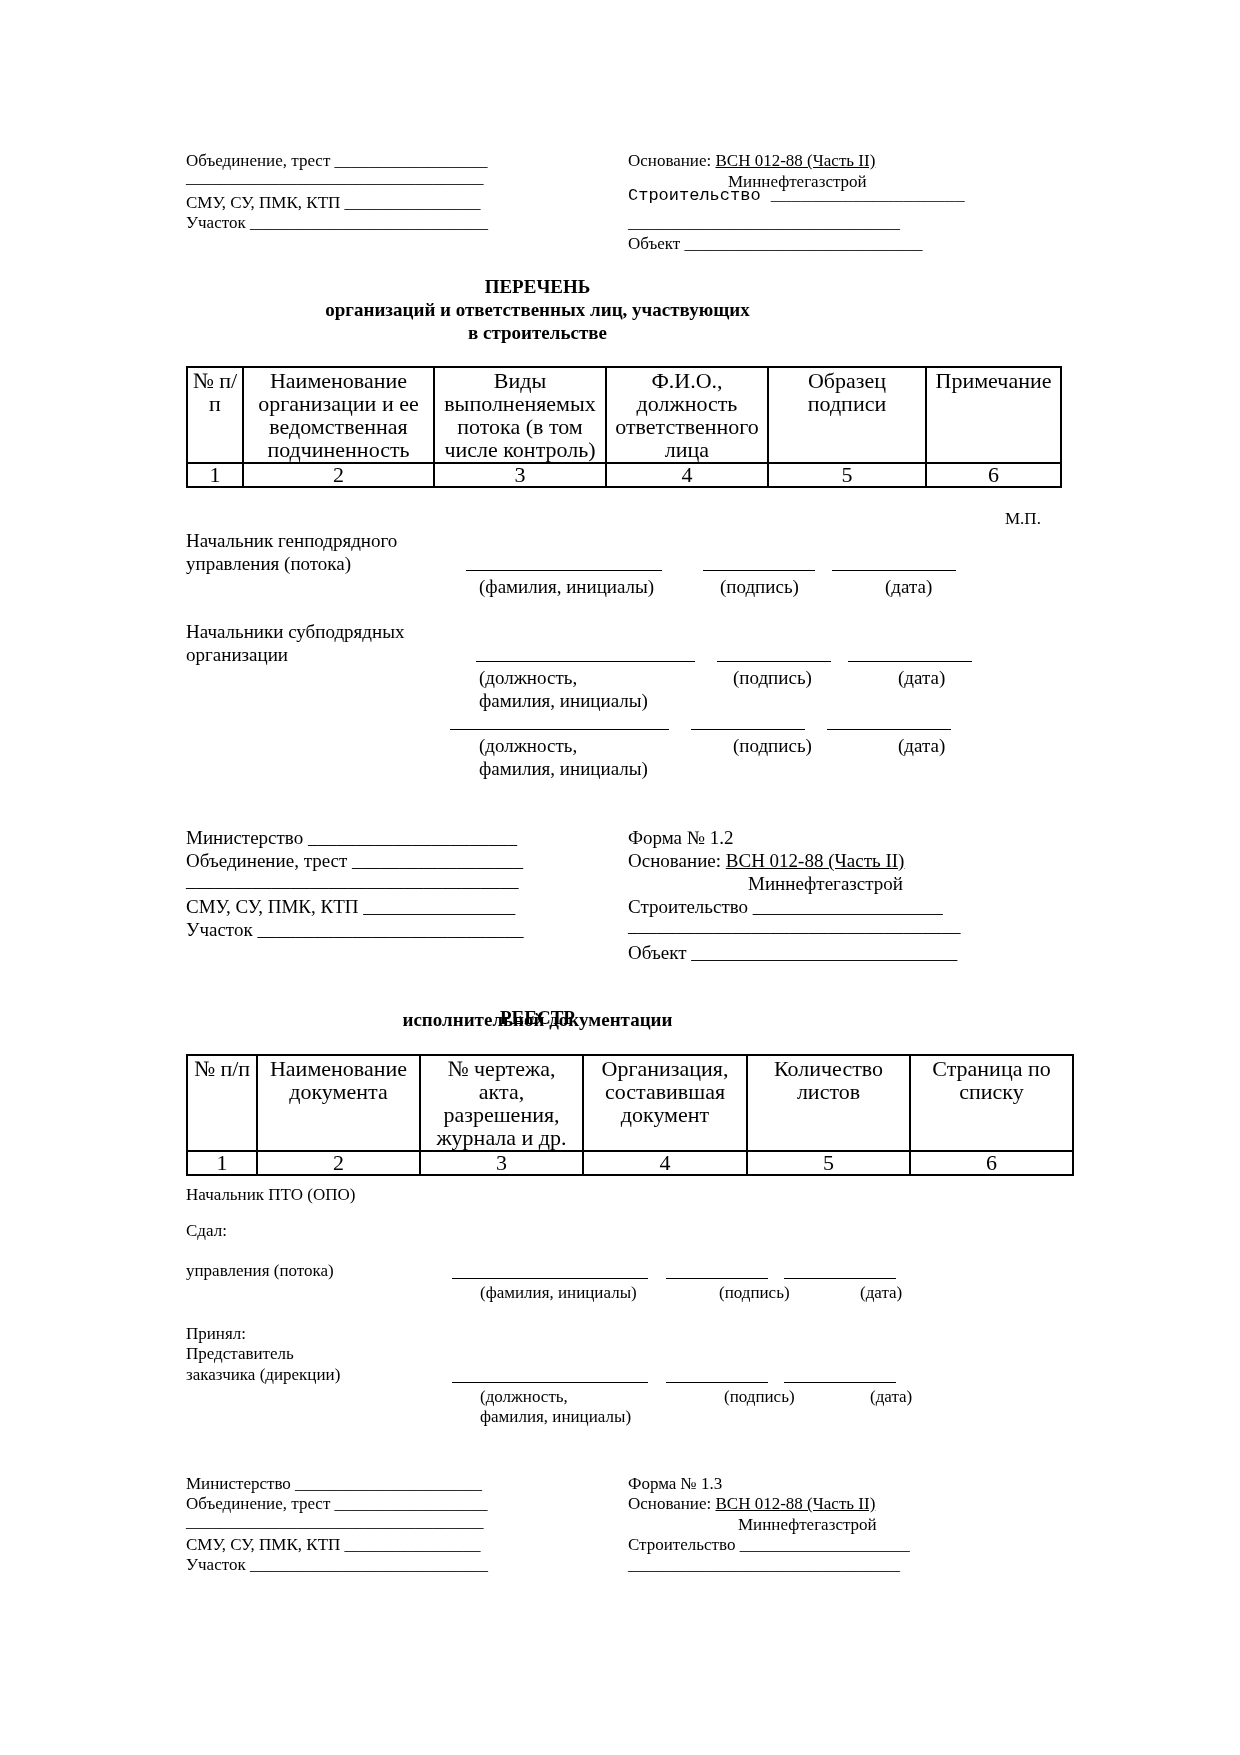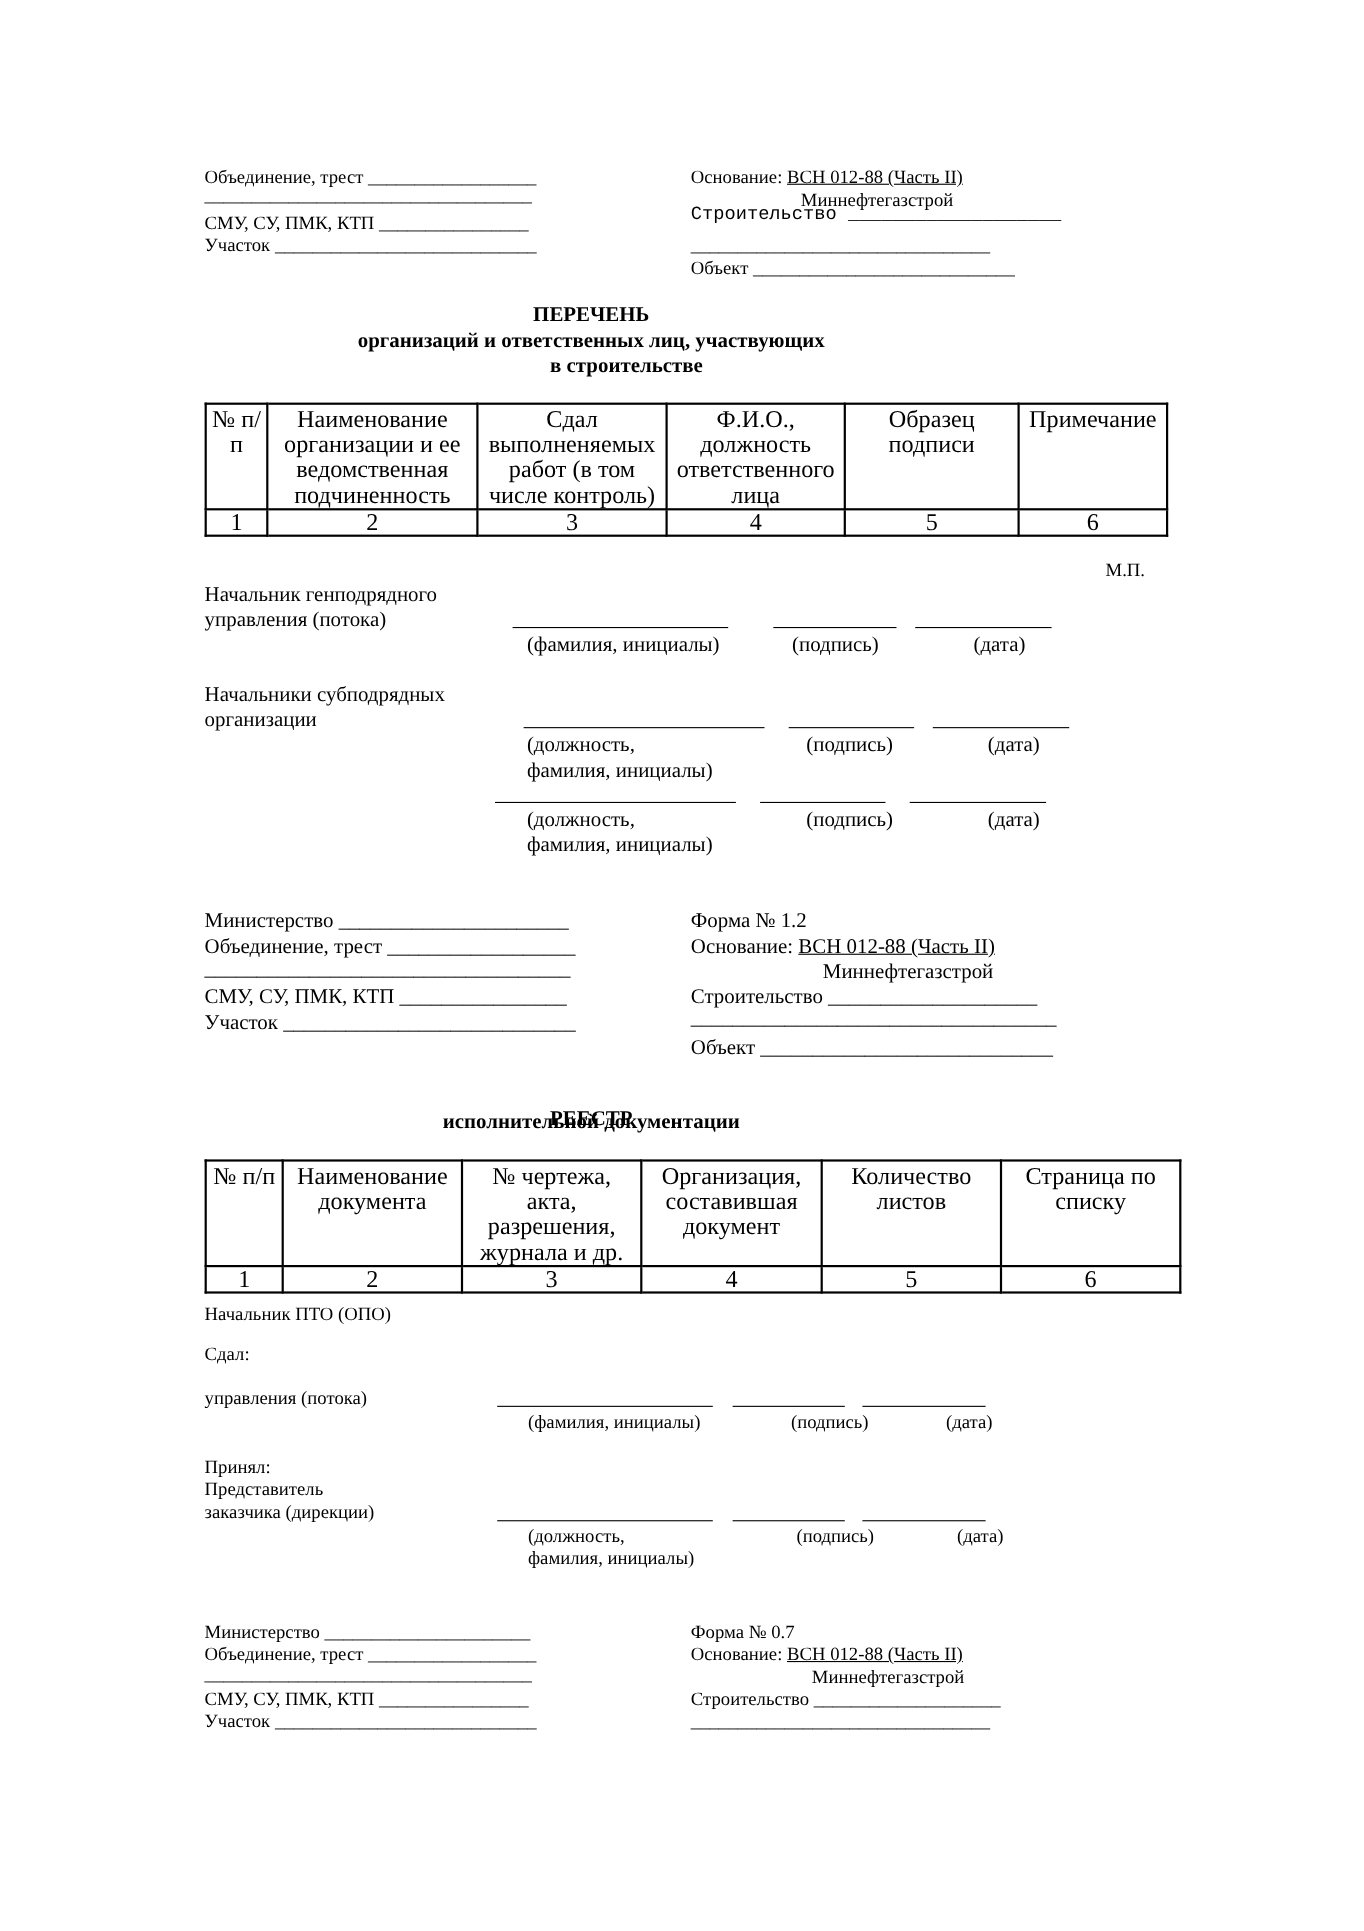--- a/index.html
+++ b/index.html
@@ -27,36 +27,36 @@
 
   <div class="abs t17" style="left:628px;top:151px;"><span>Основание: </span><span class="u">ВСН 012-88 (Часть II)</span></div>
   <div class="abs t17" style="left:728px;top:172px;">Миннефтегазстрой</div>
   <div class="abs t17" style="left:628px;top:186px;font-family:Liberation Mono, monospace;">Строительство ___________________</div>
   <div class="abs t17" style="left:628px;top:213px;">________________________________</div>
   <div class="abs t17" style="left:628px;top:234px;">Объект ____________________________</div>
 </div>
 
 <div class="title t19" style="top:275px;">ПЕРЕЧЕНЬ</div>
 <div class="title t19" style="top:298px;">организаций и ответственных лиц, участвующих</div>
-<div class="title t19" style="top:321px;margin-left:32px;">в строительстве</div>
+<div class="title t19" style="top:321px;">в строительстве</div>
 
 <table class="grid" style="left:186px;top:366px;width:874px;">
   <colgroup>
     <col style="width:56px">
       <col style="width:191px">
       <col style="width:172px">
       <col style="width:162px">
       <col style="width:158px">
       <col style="width:135px">
   </colgroup>
   <tbody>
       <tr style="height:92px">
     <td>№ п/п</td>
     <td>Наименование организации и ее ведомственная подчиненность</td>
-    <td>Сдал выполненяемых работ (в том числе контроль)</td>
+    <td>Виды выполненяемых потока (в том числе контроль)</td>
     <td>Ф.И.О., должность ответственного лица</td>
     <td>Образец подписи</td>
     <td>Примечание</td>
   </tr>
   <tr class="num" style="height:22px">
     <td>1</td>
     <td>2</td>
     <td>3</td>
     <td>4</td>
     <td>5</td>
@@ -163,18 +163,18 @@
 <div class="abs t17" style="left:724px;top:1387px;">(подпись)</div>
 <div class="abs t17" style="left:870px;top:1387px;">(дата)</div>
 
 <div>
   <div class="abs t17" style="left:186px;top:1474px;">Министерство ______________________</div>
   <div class="abs t17" style="left:186px;top:1494px;">Объединение, трест __________________</div>
   <div class="abs t17" style="left:186px;top:1512px;">___________________________________</div>
   <div class="abs t17" style="left:186px;top:1535px;">СМУ, СУ, ПМК, КТП ________________</div>
   <div class="abs t17" style="left:186px;top:1555px;">Участок ____________________________</div>
 
-  <div class="abs t17" style="left:628px;top:1474px;">Форма № 0.7</div>
+  <div class="abs t17" style="left:628px;top:1474px;">Форма № 1.3</div>
   <div class="abs t17" style="left:628px;top:1494px;"><span>Основание: </span><span class="u">ВСН 012-88 (Часть II)</span></div>
   <div class="abs t17" style="left:738px;top:1515px;">Миннефтегазстрой</div>
   <div class="abs t17" style="left:628px;top:1535px;">Строительство ____________________</div>
   <div class="abs t17" style="left:628px;top:1555px;">________________________________</div>
 </div>
 
 </body></html>

